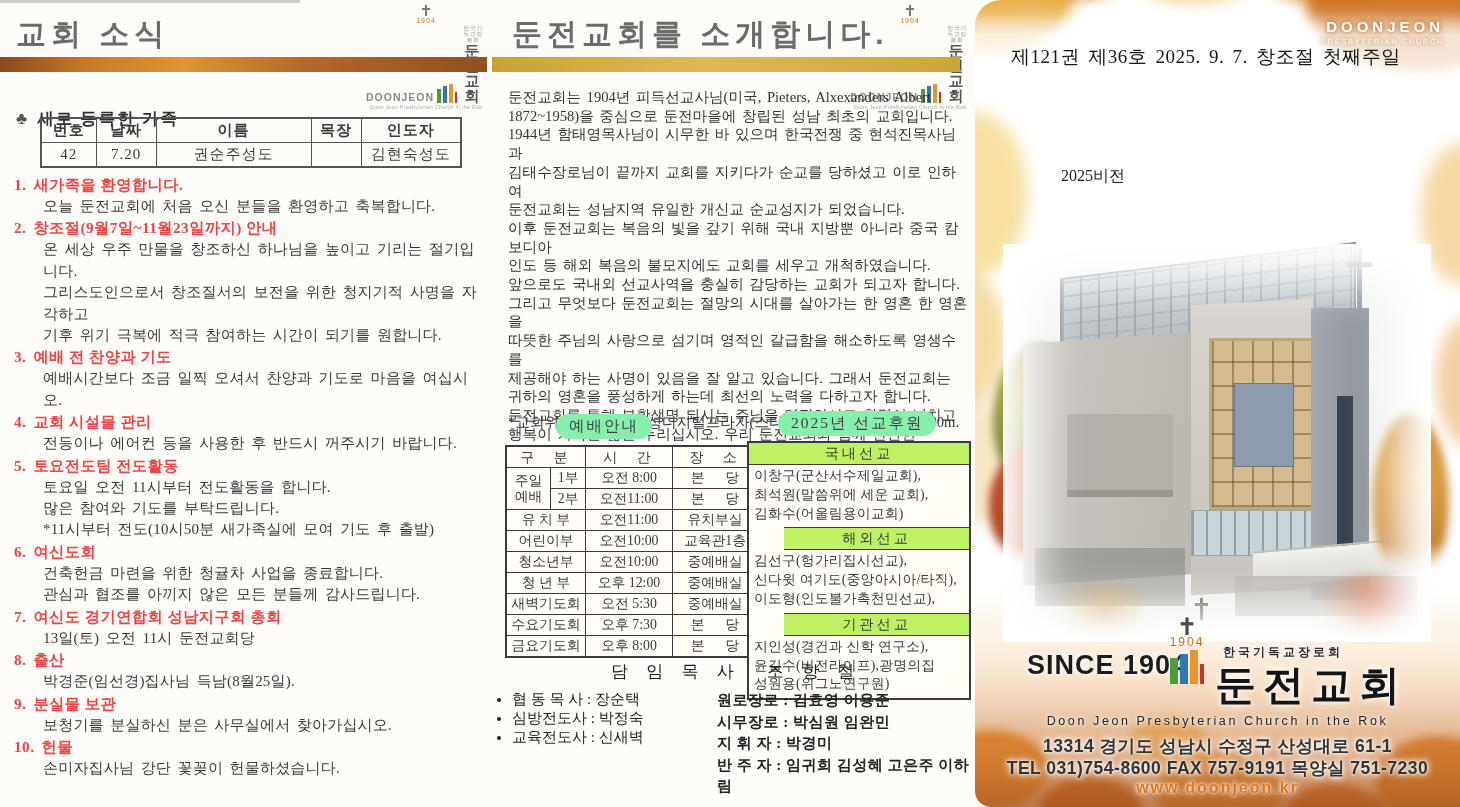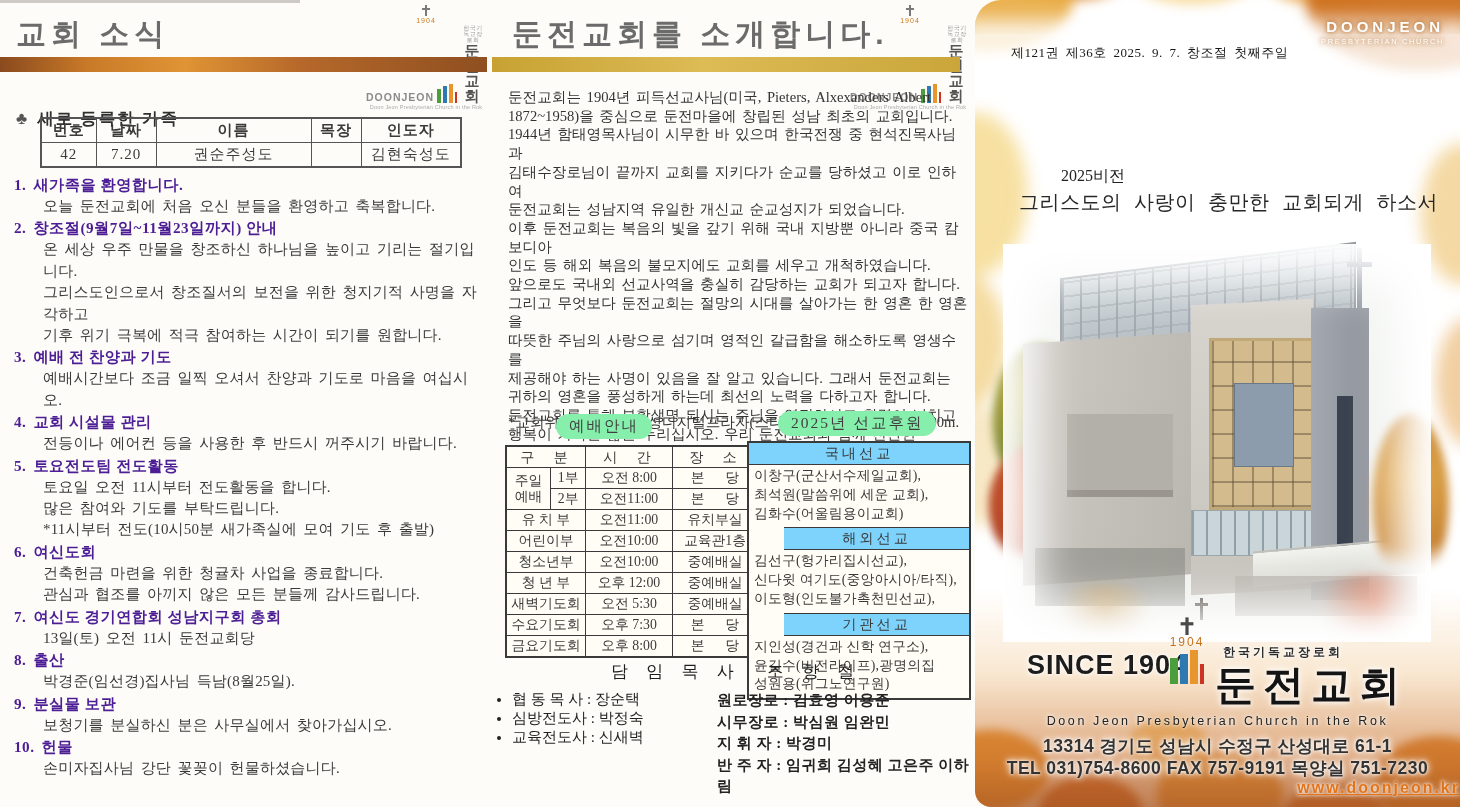--- a/index.html
+++ b/index.html
@@ -38,41 +38,41 @@
   
   .nf-head{left:16px;top:108px;font-size:16.5px;font-weight:700;color:#2f2f2f;letter-spacing:2px;}
   .club{color:#555;margin-right:8px;font-size:17px;}
   table.nf{left:40px;top:117px;border-collapse:collapse;table-layout:fixed;width:420px;
            font-size:15px;background:#fff0;}
   table.nf th,table.nf td{border:1.5px solid #555;height:23px;text-align:center;padding:0;
            font-weight:400;letter-spacing:1px;}
   table.nf th{font-weight:600;}
   table.nf{border:2.5px solid #555;}
   .ann-list{left:14px;top:174px;width:468px;}
-  .ann-title{font-size:15.2px;font-weight:700;color:#4c1d95;line-height:22px;letter-spacing:.5px;}
+  .ann-title{font-size:15.2px;font-weight:700;color:#ef4444;line-height:22px;letter-spacing:.5px;}
   .ann-title .no{margin-right:7px;}
   .ann-body{font-size:15px;line-height:21.4px;padding-left:29px;white-space:pre-line;
             color:#3a3a3a;word-spacing:2.5px;letter-spacing:.2px;}
   
   .intro{left:508px;top:88px;width:460px;font-size:14.6px;line-height:18.7px;
          white-space:pre-line;word-spacing:2px;color:#333;}
   .loc-note{left:508px;top:387px;width:460px;font-size:14.6px;color:#333;word-spacing:2px;margin-top:26px;}
   .pill{display:inline-block;background:#86efac;border-radius:13px;padding:2px 13px;
         font-size:15.5px;color:#3f3f3f;letter-spacing:2px;}
   .pill-worship{left:556px;top:414px;}
   .pill-mission{left:778px;top:411px;}
   table.worship{left:505px;top:445px;border-collapse:collapse;font-size:13.8px;
         border:2.5px solid #3a3a3a;background:#fffdf6;}
   table.worship th,table.worship td{border:1.5px solid #3a3a3a;text-align:center;
         padding:0 2px;height:20px;font-weight:400;white-space:pre;}
   table.worship th{font-size:14.2px;letter-spacing:4px;}
   .w-group{white-space:pre-line;line-height:1.15;}
   .mission-box{left:747px;top:441px;width:220px;border:2px solid #3a3a3a;background:#fffdf6;
         font-size:13.8px;}
-  .m-head{background:#7dd3fc;border-bottom:1.5px solid #3a3a3a;text-align:center;
+  .m-head{background:#bef264;border-bottom:1.5px solid #3a3a3a;text-align:center;
         letter-spacing:3px;padding:1px 0;font-size:14.2px;}
   .m-head.mid{border-top:1.5px solid #3a3a3a;margin-left:35px;}
   .m-body{padding:2px 5px 4px;line-height:18.8px;white-space:pre-line;letter-spacing:.2px;}
   .staff{left:500px;top:660px;width:472px;font-size:15px;color:#222;}
   .staff-senior{text-align:center;font-size:17px;letter-spacing:7px;color:#1d1d1d;margin-bottom:7px;}
   .staff-senior .gap{display:inline-block;width:26px;}
   .staff-cols{display:flex;}
   .staff-col1{width:205px;padding-left:12px;}
   .staff-col li,.staff-col2 li{list-style:none;line-height:21.5px;font-weight:600;letter-spacing:.5px;}
   .staff-col1 ul,.staff-col2 ul{margin:0;padding:0;}
@@ -102,21 +102,21 @@
      radial-gradient(90px 60px at 72% 95%,rgba(196,96,34,.9) 0 55%,transparent 60%),
      radial-gradient(110px 80px at 92% 80%,rgba(214,128,44,.95) 0 55%,transparent 60%),
      radial-gradient(70px 50px at 40% 65%,rgba(238,186,96,.7) 0 55%,transparent 60%);}
   .issue-band{left:0;top:34px;width:100%;height:48px;background:rgba(255,255,255,.82);
      box-shadow:0 0 18px 14px rgba(255,255,255,.82);}
   .brand-top{right:16px;top:18px;text-align:right;color:#fff;line-height:1.25;z-index:6;
      font-family:"Liberation Sans","DejaVu Sans",sans-serif;
      text-shadow:0 0 4px rgba(170,95,25,.9),0 0 8px rgba(170,95,25,.6);}
   .brand-top .l1{font-size:15px;font-weight:800;letter-spacing:4px;}
   .brand-top .l2{font-size:7.5px;letter-spacing:1.6px;}
-  .issue-line{left:36px;top:44px;font-size:13px;color:#181818;letter-spacing:.5px;word-spacing:3px;z-index:6;}
+  .issue-line{left:36px;top:44px;font-size:19px;color:#181818;letter-spacing:.5px;word-spacing:3px;z-index:6;}
   .vision-label{left:86px;top:166px;font-size:16px;color:#222;z-index:6;}
   .vision-text{left:44px;top:189px;font-size:20px;color:#272727;word-spacing:7px;letter-spacing:.5px;z-index:6;}
   
   .photo{left:30px;top:246px;width:424px;height:394px;z-index:4;}
   .photo .pe{position:absolute;}
   .p-sky{inset:0;background:linear-gradient(#f5f7f5,#eef0ec);}
   .p-solar{left:55px;top:14px;width:292px;height:74px;transform:skewY(-7deg);
      border:2px solid #8a9298;opacity:.9;background:
      repeating-linear-gradient(90deg,#9aa2a8 0 2px,transparent 2px 18px),
      repeating-linear-gradient(0deg,#aab2b8 0 2px,transparent 2px 14px),
@@ -180,23 +180,23 @@
   .name-big{left:240px;top:658px;font-size:41px;font-weight:800;color:#141414;letter-spacing:7px;z-index:6;
      font-family:"Liberation Sans","DejaVu Sans",sans-serif;text-shadow:0 0 4px #fff,0 0 8px #fff;}
   .sub-big{left:0;top:714px;width:100%;text-align:center;font-size:12.5px;color:#222;letter-spacing:2.6px;z-index:6;
      font-family:"Liberation Sans","DejaVu Sans",sans-serif;text-shadow:0 0 3px #fff,0 0 6px #fff;}
   .addr{left:0;top:734px;width:100%;text-align:center;font-size:17.5px;font-weight:700;color:#333;z-index:6;
      font-family:"Liberation Sans","DejaVu Sans",sans-serif;letter-spacing:.5px;
      text-shadow:0 0 3px #fff,0 0 6px #fff,0 0 10px #fff;}
   .contact{left:0;top:756px;width:100%;text-align:center;font-size:17.5px;font-weight:700;color:#333;z-index:6;
      font-family:"Liberation Sans","DejaVu Sans",sans-serif;letter-spacing:.5px;
      text-shadow:0 0 3px #fff,0 0 6px #fff,0 0 10px #fff;}
-  .website{left:0;top:779px;width:100%;text-align:right;font-size:16px;font-weight:800;color:#e2751c;z-index:6;
+  .website{left:0;top:779px;width:100%;text-align:center;font-size:16px;font-weight:800;color:#e2751c;z-index:6;
      font-family:"Liberation Sans","DejaVu Sans",sans-serif;letter-spacing:2px;
-     text-shadow:0 0 3px #fff,0 0 6px #fff;text-decoration:underline;}
+     text-shadow:0 0 3px #fff,0 0 6px #fff;}
 </style>
 </head>
 <body>
 
 <div id="page">
   <div class="abs scan-mark"></div>
 
   <div class="abs panel-title" style="left:16px;top:14px;">교회 소식</div>
 
   <div class="abs hlogo" style="left:366px;top:5px;">
@@ -447,21 +447,20 @@
     <div class="layer lv-right"></div>
 
     <div class="layer issue-band"></div>
     <div class="abs brand-top">
       <div class="l1">DOONJEON</div>
       <div class="l2">PRESBYTERIAN CHURCH</div>
     </div>
     <div class="abs issue-line">제121권 제36호 2025. 9. 7. 창조절 첫째주일</div>
 
     <div class="abs vision-label">2025비전</div>
-    <div class="abs vision-text">그리스도의 사랑이 충만한 교회되게 하소서</div>
 
     <div class="abs photo">
       <div class="pe p-sky"></div>
       <div class="pe p-tree t-green"></div>
       <div class="pe p-tree t-red"></div>
       <div class="pe p-solar"></div>
       <div class="pe p-wall-l"></div>
       <div class="pe p-box-l"></div>
       <div class="pe p-base-l"></div>
       <div class="pe p-wall-c"></div>

